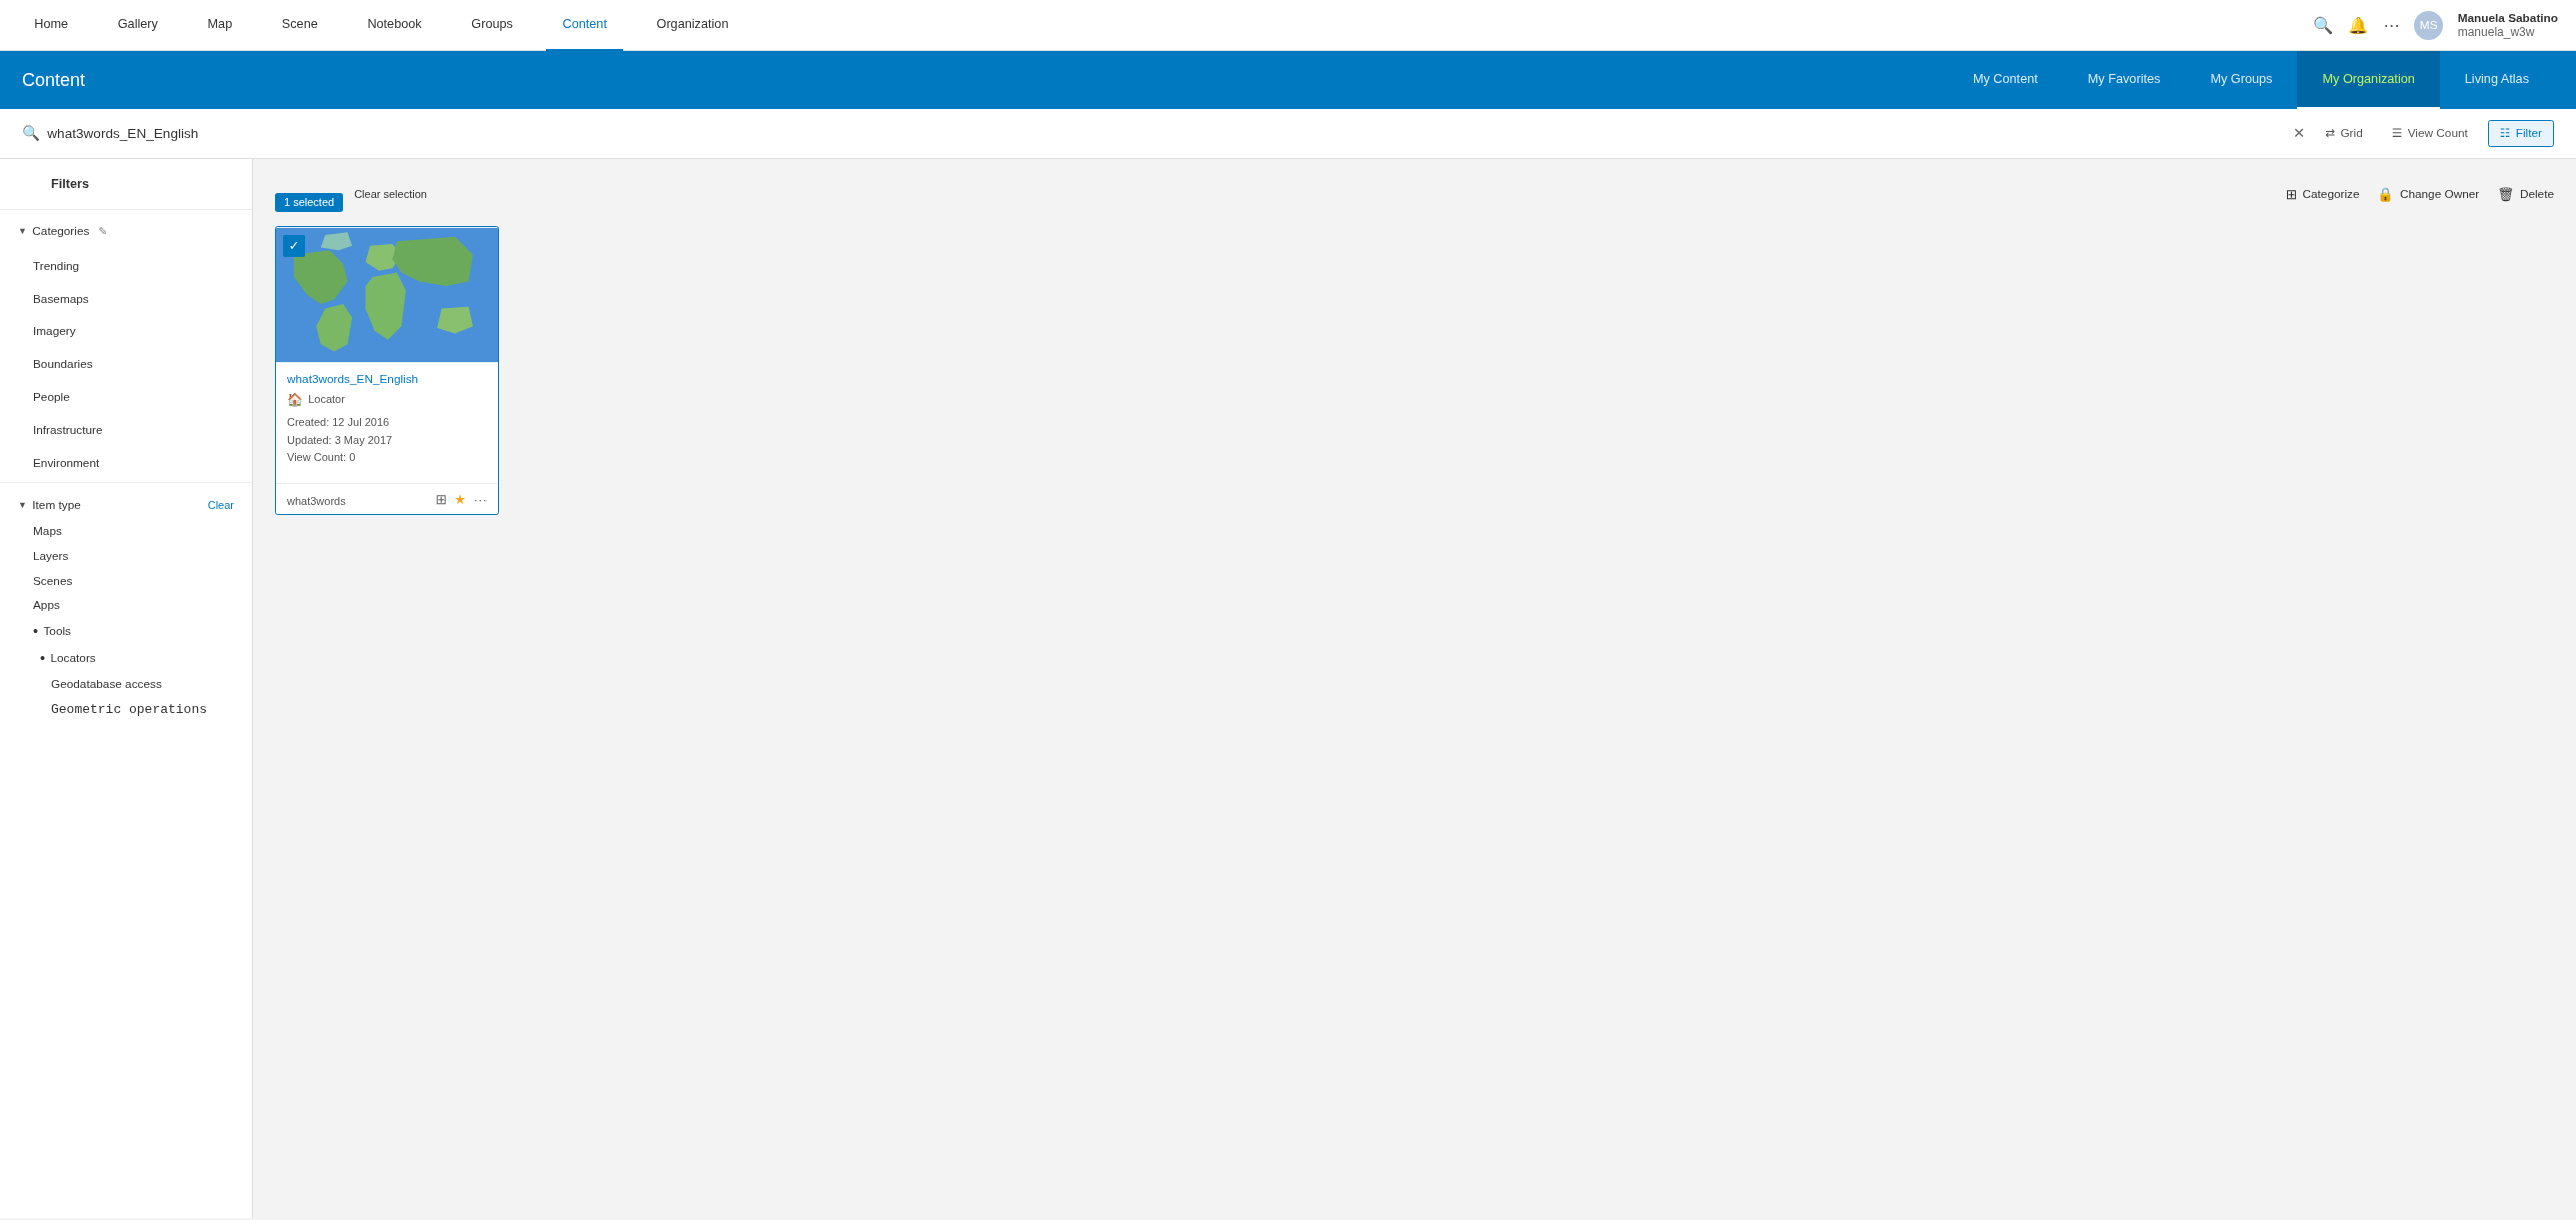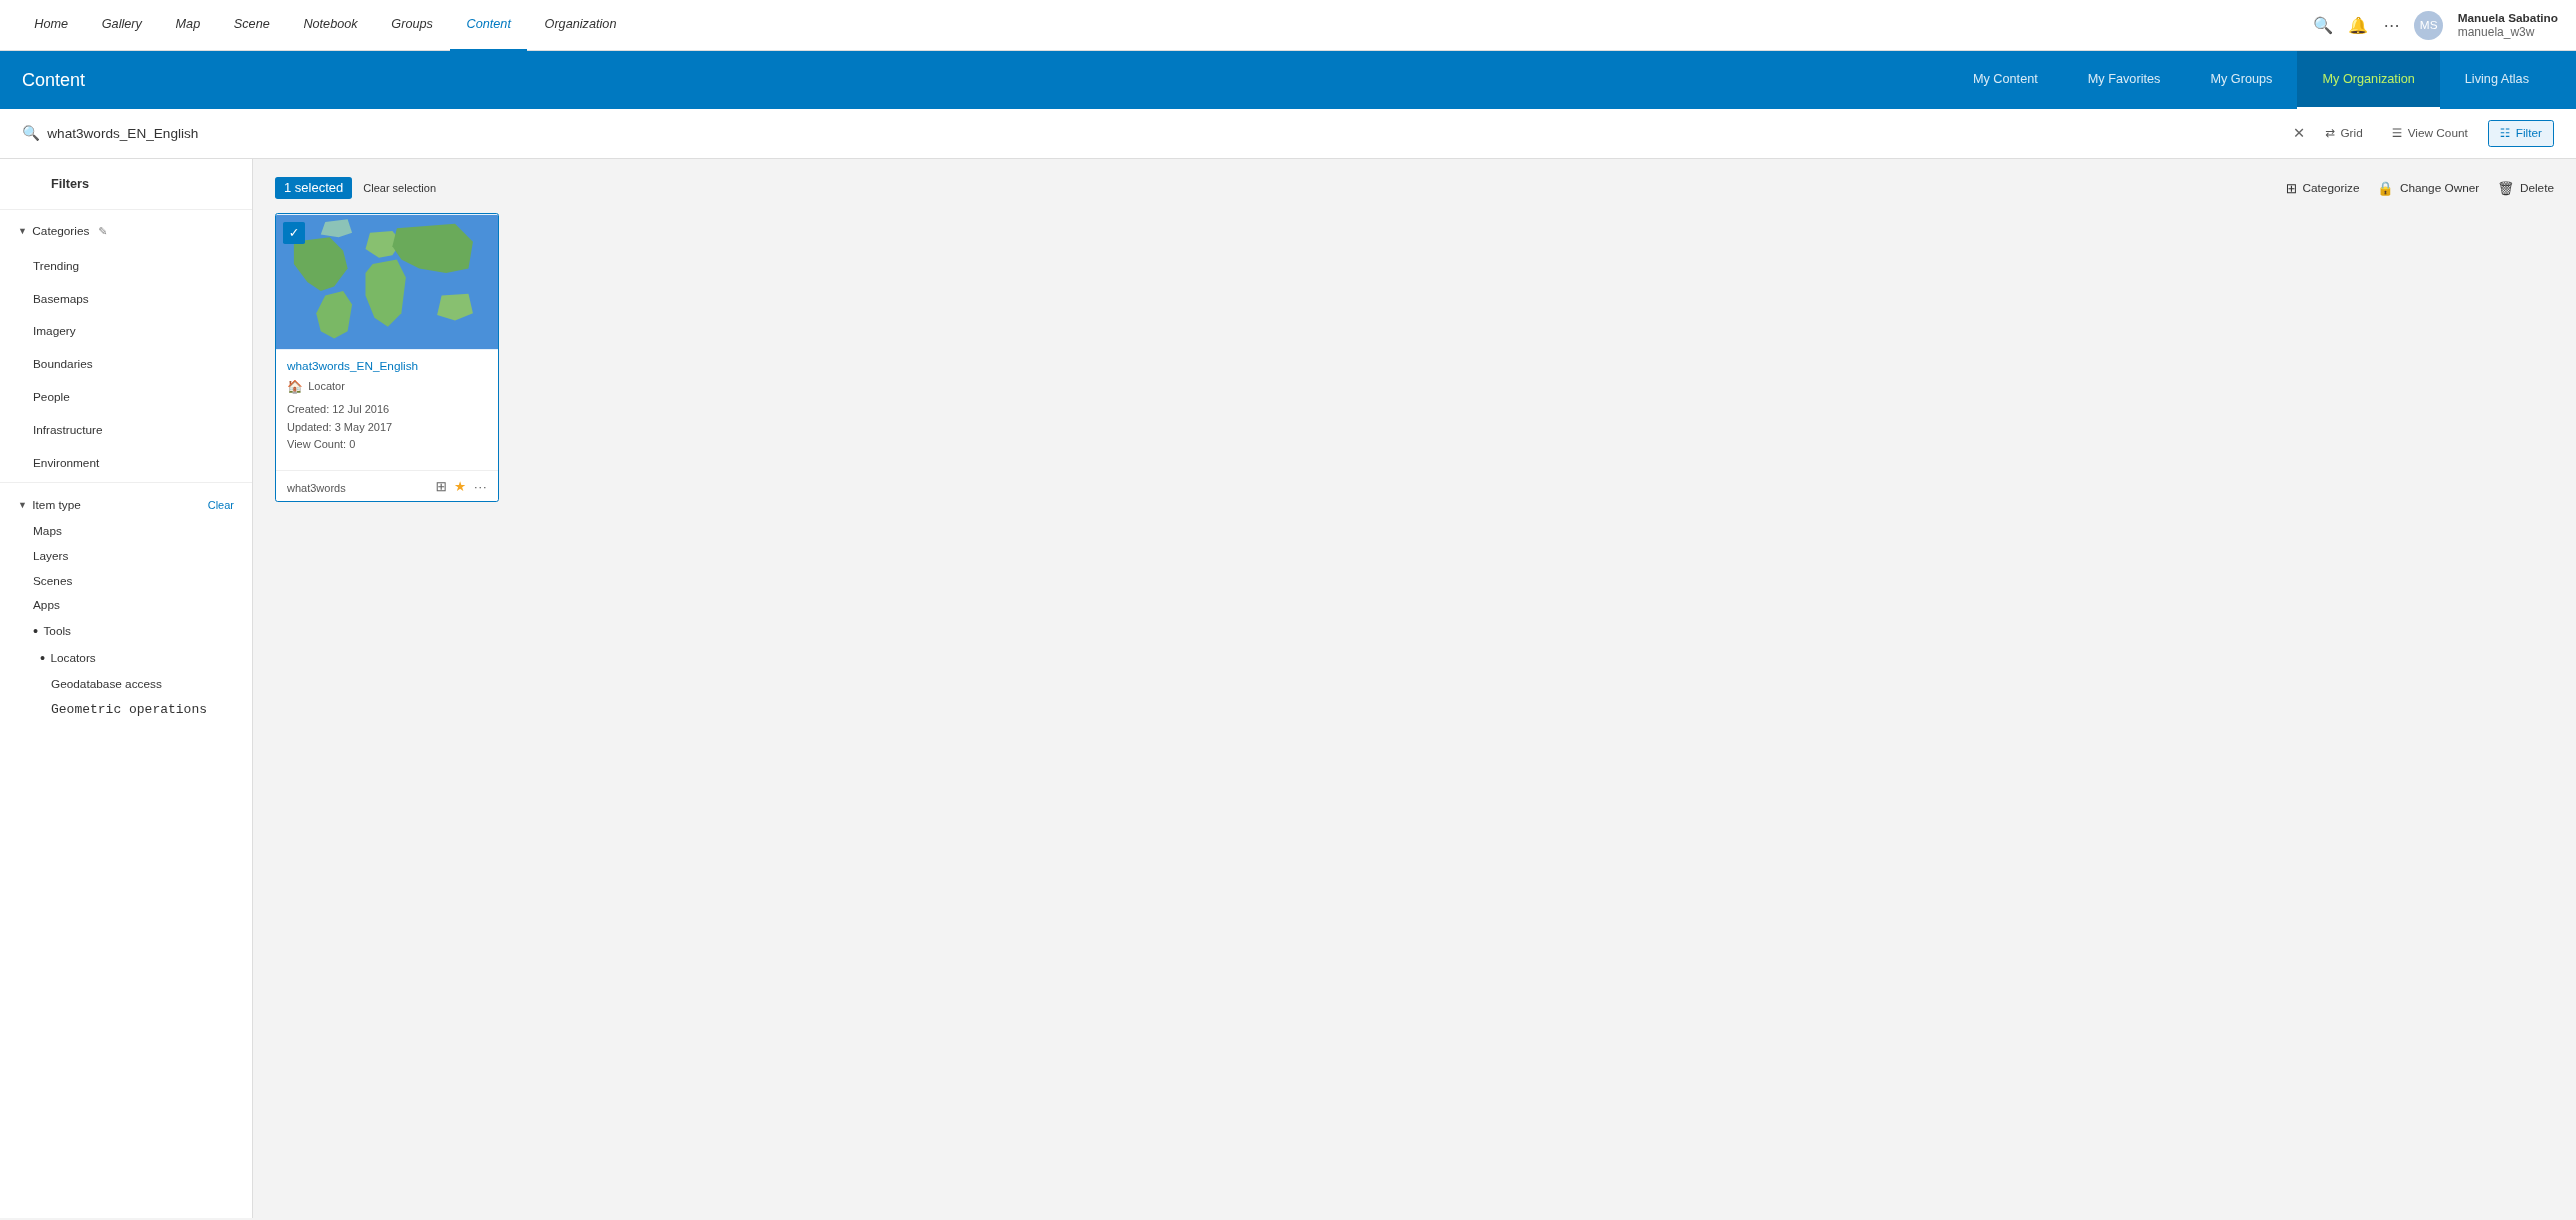--- a/index.html
+++ b/index.html
@@ -9,23 +9,22 @@
     .top-nav {
       background: #fff;
       border-bottom: 0.9px solid #ddd;
       display: flex;
       align-items: center;
       padding: 0 18px;
       height: 51px;
     }
     .top-nav-links {
       display: flex;
-      gap: 1px;
+      gap: 17px;
       flex: 1;
-      font-style: italic;
     }
     .top-nav-link {
       padding: 0 16.3px;
       height: 51px;
       display: flex;
       align-items: center;
       color: #333;
       font-size: 12.7px;
       cursor: pointer;
       border-bottom: 2.7px solid transparent;
@@ -201,24 +200,25 @@
     }
     .selection-bar {
       display: flex;
       align-items: center;
       gap: 11px;
       margin-bottom: 14.5px;
     }
     .selected-badge {
       background: #0079c1;
       color: #fff;
-      font-size: 13px;
+      font-size: 11px;
       padding: 3.6px 9px;
       border-radius: 2.7px;
       font-weight: 500;
+      margin-top: 16px;
     }
     .clear-selection-link { color: #333; font-size: 11px; cursor: pointer; }
     .action-bar {
       margin-left: auto;
       display: flex;
       align-items: center;
       gap: 18px;
     }
     .action-btn {
       display: flex;

